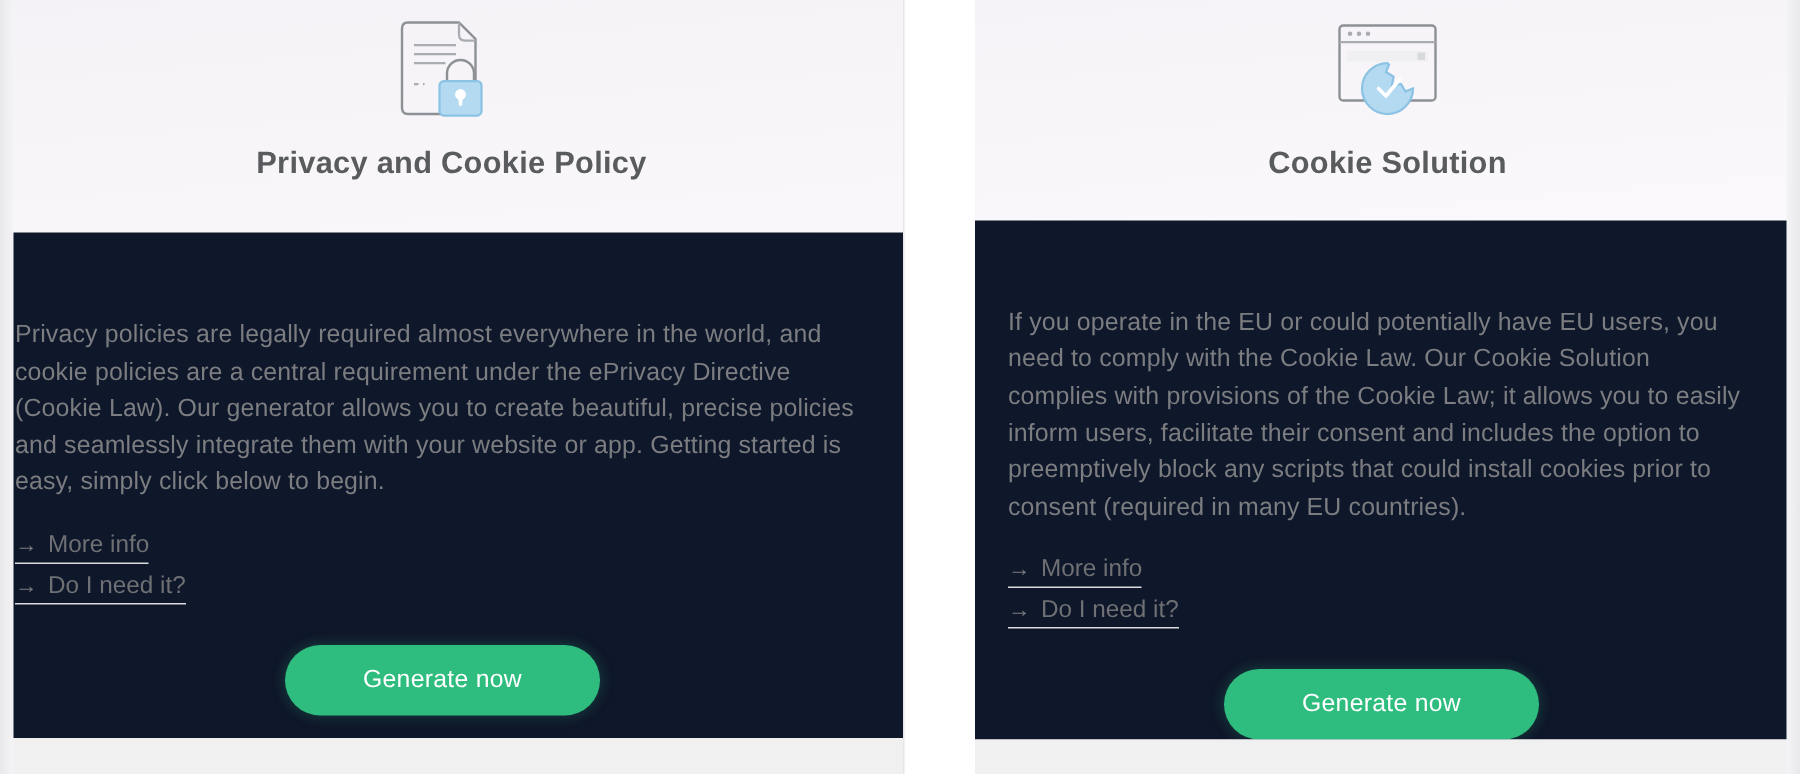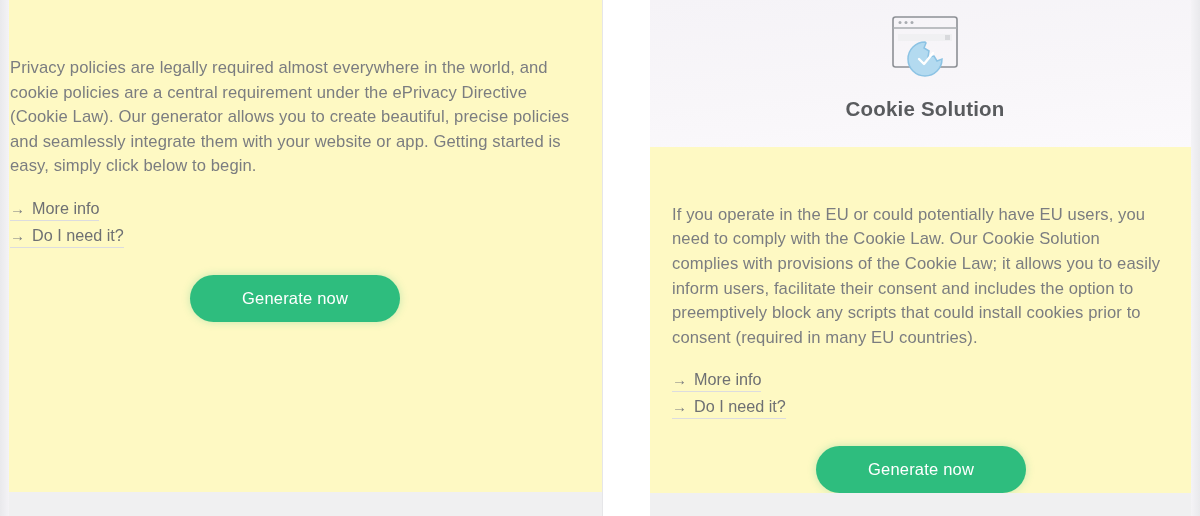--- a/index.html
+++ b/index.html
@@ -84,21 +84,21 @@
     margin-top: 3px;
   }
 
   
   .panel-body {
     flex: 1;
     padding: 0 22px 0 10px;
     box-sizing: border-box;
     display: flex;
     flex-direction: column;
-    background: #fef9c3;
+    background: #0f172a;
   }
   .panel.right .panel-body {
     padding: 0 30px 0 22px;
   }
 
   .panel-desc {
     margin: 0;
     padding-top: 56px;
     font-size: 16.6px;
     line-height: 24.6px;
@@ -172,20 +172,43 @@
 </head>
 <body>
 
 <div class="screen">
 
   <div class="edge-strip left"></div>
   <div class="edge-strip right"></div>
 
   <section class="panel left">
 
+    <div class="panel-header">
+      <div class="panel-icon">
+        <svg width="88" height="84" viewBox="0 0 88 84" aria-hidden="true">
+
+          <path class="ink" d="M11 10 q0 -4 4 -4 h34 l11 11 v46 q0 4 -4 4 h-41 q-4 0 -4 -4 z"></path>
+          <path class="ink-thin" d="M49 6 v8 q0 4 4 4 h7"></path>
+
+          <line class="ink-thin" x1="19" y1="21" x2="47" y2="21"></line>
+          <line class="ink-thin" x1="19" y1="27" x2="47" y2="27"></line>
+          <line class="ink-thin" x1="19" y1="33" x2="40" y2="33"></line>
+          <line class="ink-thin" x1="19" y1="47" x2="26" y2="47" stroke-dasharray="3 3"></line>
+
+          <path class="ink" d="M41 46 v-6 a9 9 0 0 1 18 0 v6"></path>
+
+          <rect class="cookie-fill" x="36" y="45" width="28" height="23" rx="3"></rect>
+          <rect class="cookie-stroke" x="36" y="45" width="28" height="23" rx="3"></rect>
+
+          <circle cx="50" cy="54" r="3.6" fill="#ffffff"></circle>
+          <path d="M48.4 55.5 h3.2 l-.6 6 h-2 z" fill="#ffffff"></path>
+        </svg>
+      </div>
+      <div class="panel-title">Privacy and Cookie Policy</div>
+    </div>
 
     <div class="panel-body">
       <p class="panel-desc">Privacy policies are legally required almost everywhere in the world, and cookie policies are a central requirement under the ePrivacy Directive (Cookie Law). Our generator allows you to create beautiful, precise policies and seamlessly integrate them with your website or app. Getting started is easy, simply click below to begin.</p>
 
       <ul class="link-list">
         <li class="link-row">
           <span class="arrow">→</span>
           <span>More info</span>
         </li>
         <li class="link-row">

